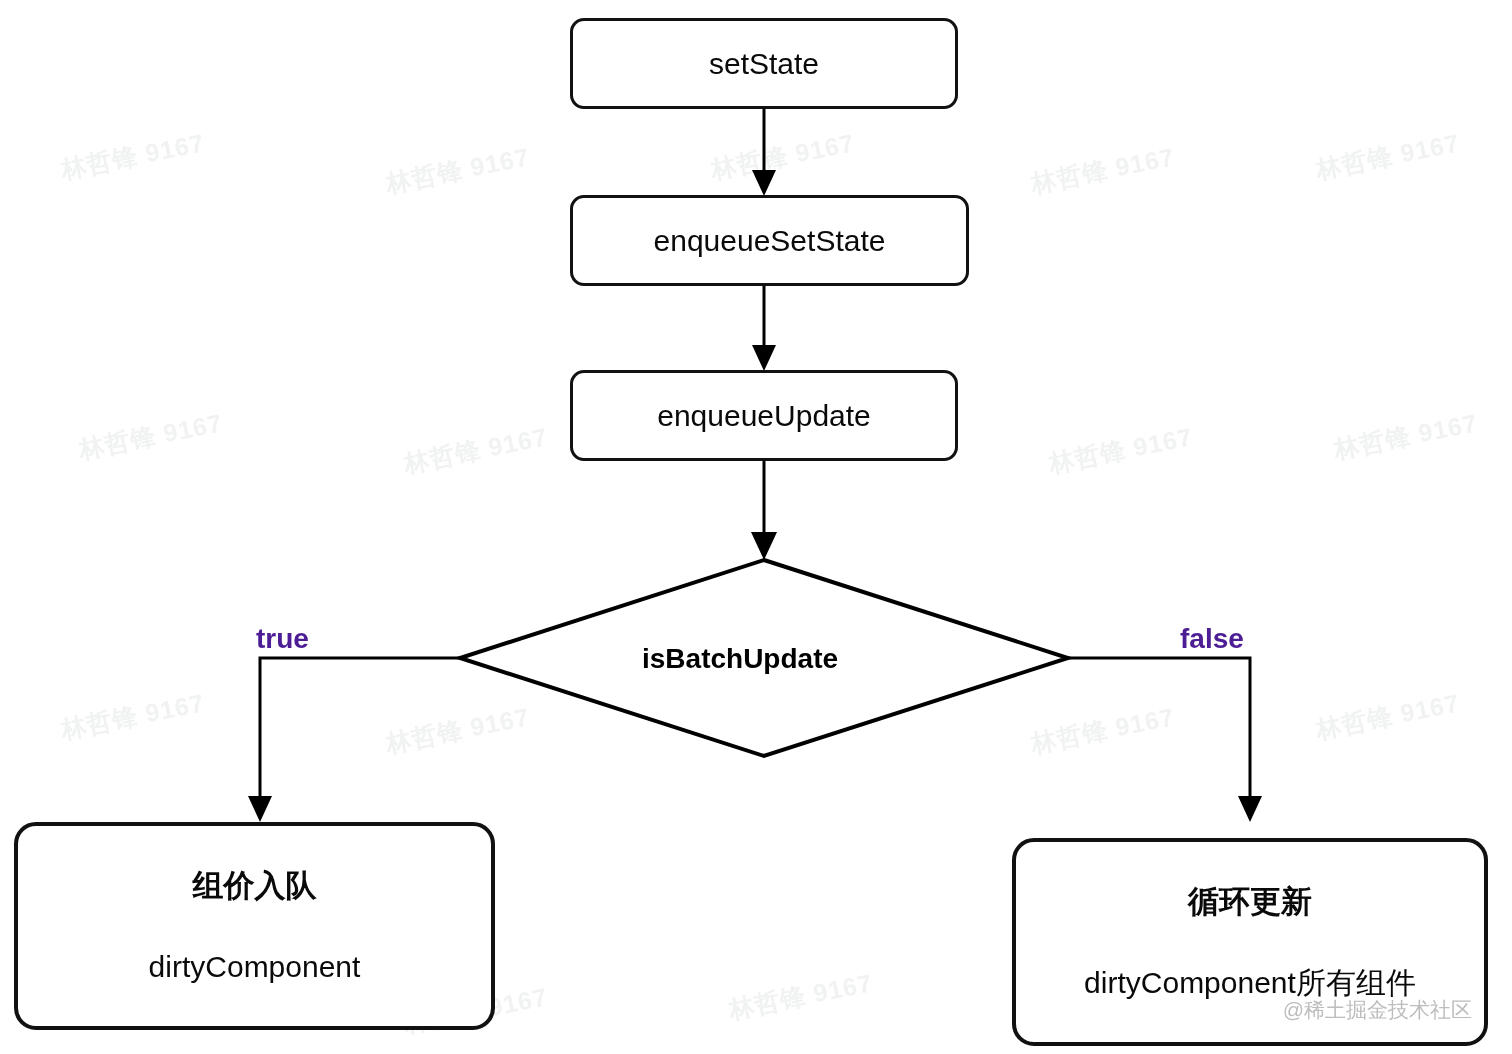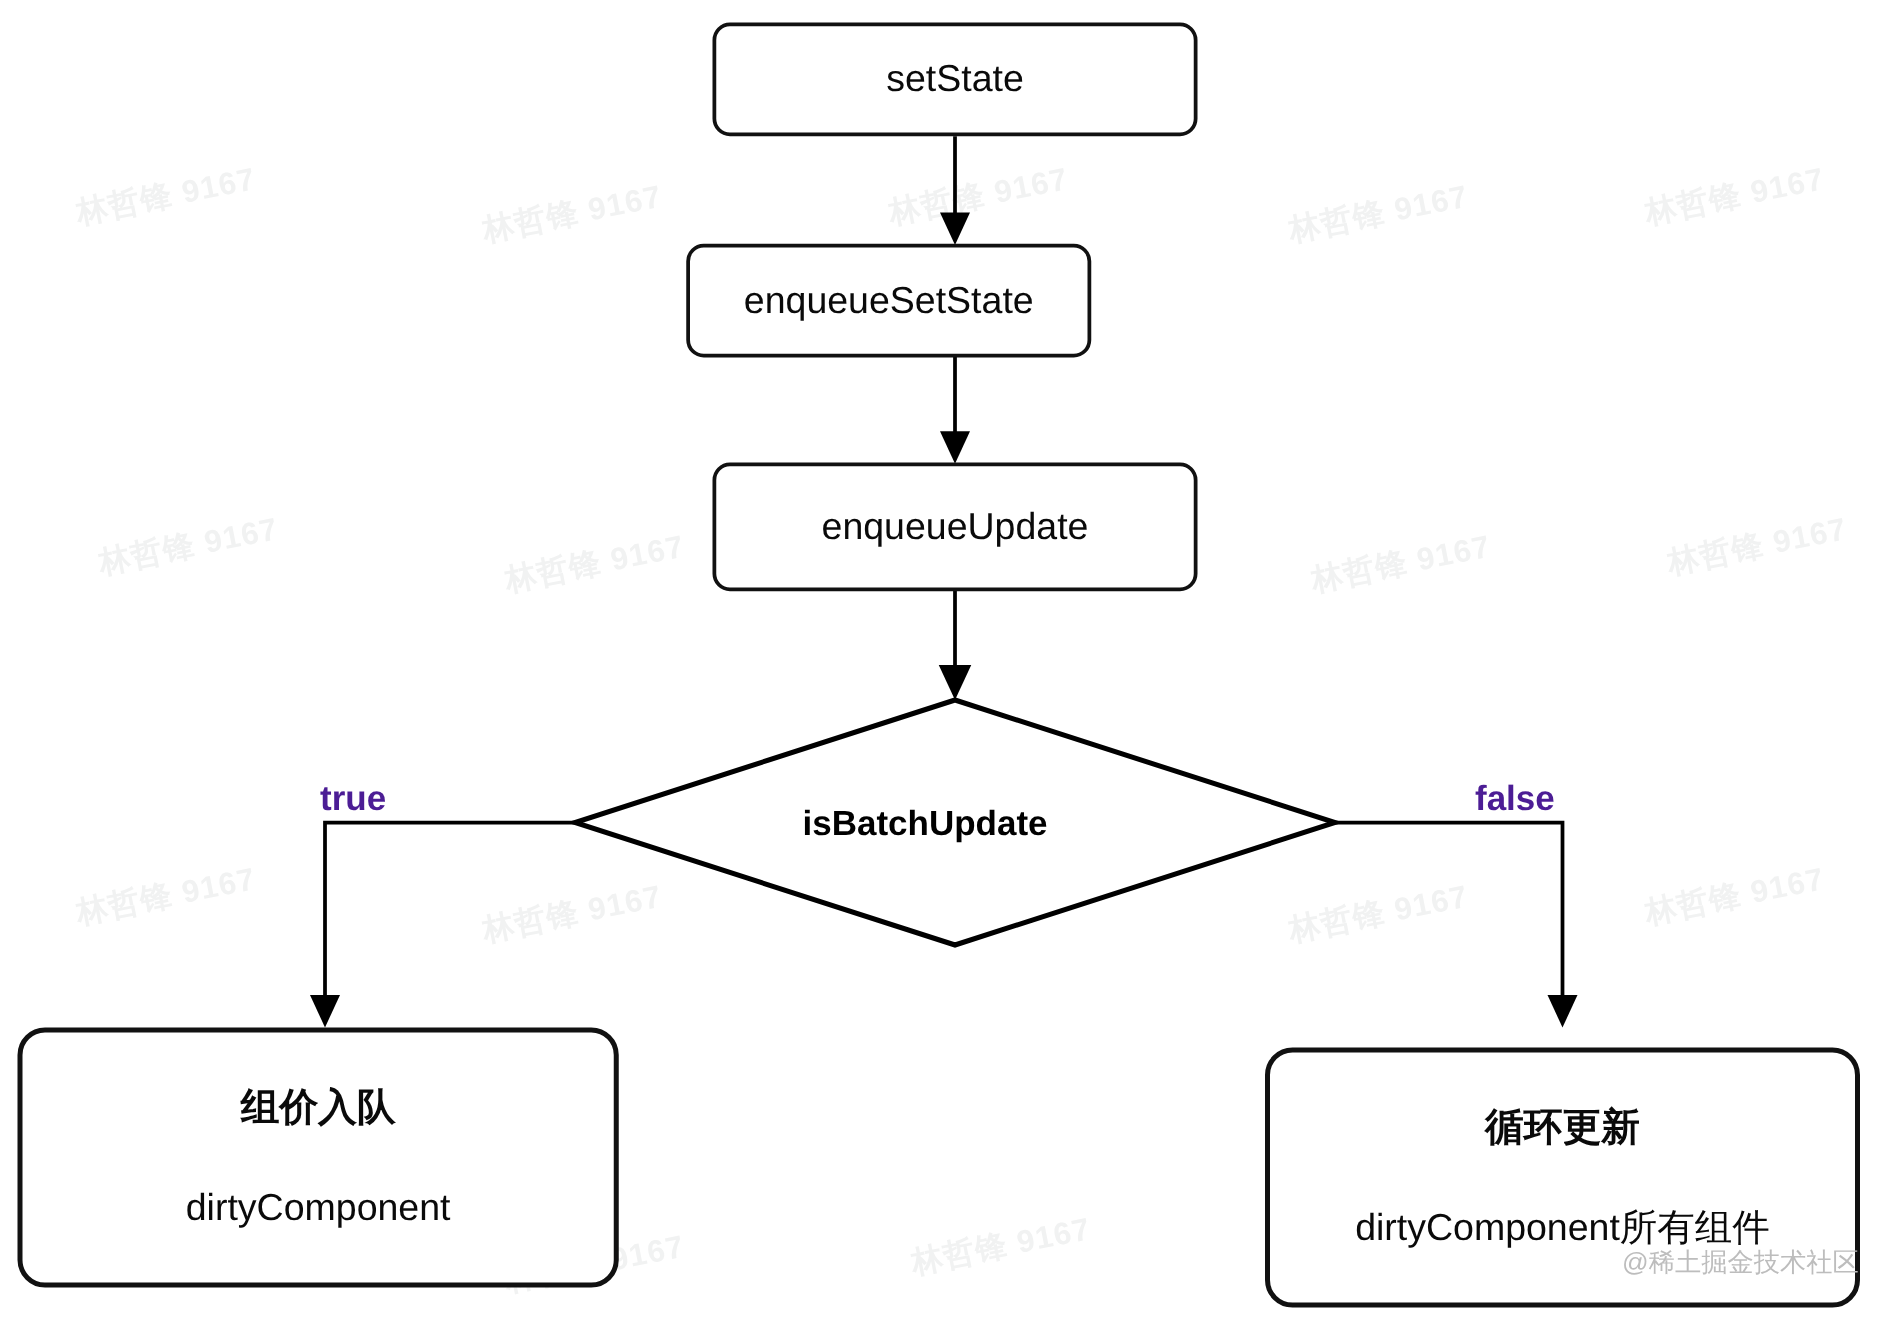--- a/index.html
+++ b/index.html
@@ -113,21 +113,21 @@
     font-size: 28px;
     font-weight: 700;
     color: #4c1d95;
     white-space: nowrap;
     font-family: "Liberation Sans", "DejaVu Sans", sans-serif;
   }
 
   
   #corner-watermark {
     position: absolute;
-    right: 25px;
+    right: 40px;
     bottom: 30px;
     z-index: 4;
     font-size: 21px;
     color: #bdbdbd;
     white-space: nowrap;
     font-family: "Liberation Sans", "DejaVu Sans", sans-serif;
     user-select: none;
   }
 </style>
 </head>
@@ -175,25 +175,25 @@
     <polygon class="arrow-head" points="260,822 248,796 272,796"></polygon>
 
     <path class="conn-line" d="M 1068 658 L 1250 658 L 1250 808"></path>
     <polygon class="arrow-head" points="1250,822 1238,796 1262,796"></polygon>
   </svg>
 
   <div class="node-box" style="left:570px; top:18px; width:388px; height:91px;">
     <div class="node-label">setState</div>
   </div>
 
-  <div class="node-box" style="left:549px; top:195px; width:324px; height:91px;">
+  <div class="node-box" style="left:570px; top:195px; width:399px; height:91px;">
     <div class="node-label">enqueueSetState</div>
   </div>
 
-  <div class="node-box" style="left:570px; top:370px; width:388px; height:103px;">
+  <div class="node-box" style="left:570px; top:370px; width:388px; height:91px;">
     <div class="node-label">enqueueUpdate</div>
   </div>
 
   <div class="decision-label" style="left:642px; top:643px;">isBatchUpdate</div>
 
   <div class="edge-label" style="left:256px; top:623px;">true</div>
   <div class="edge-label" style="left:1180px; top:623px;text-align:right;">false</div>
 
   <div class="node-box big" style="left:14px; top:822px; width:481px; height:208px;">
     <div class="node-label cjk-title">组价入队</div>

